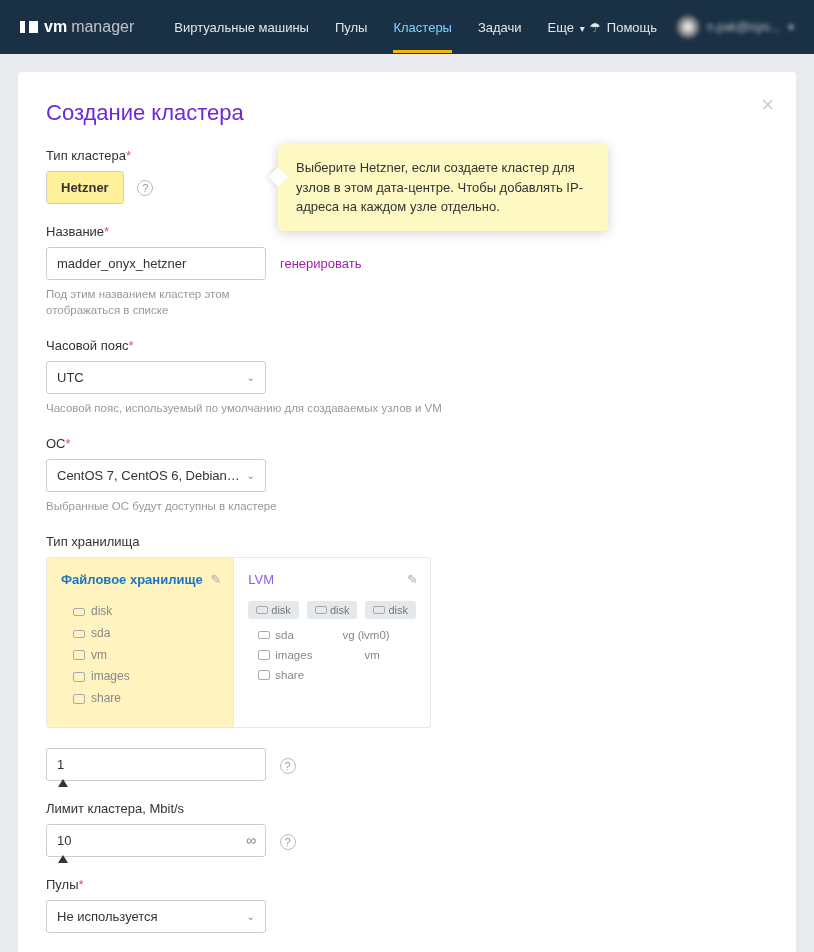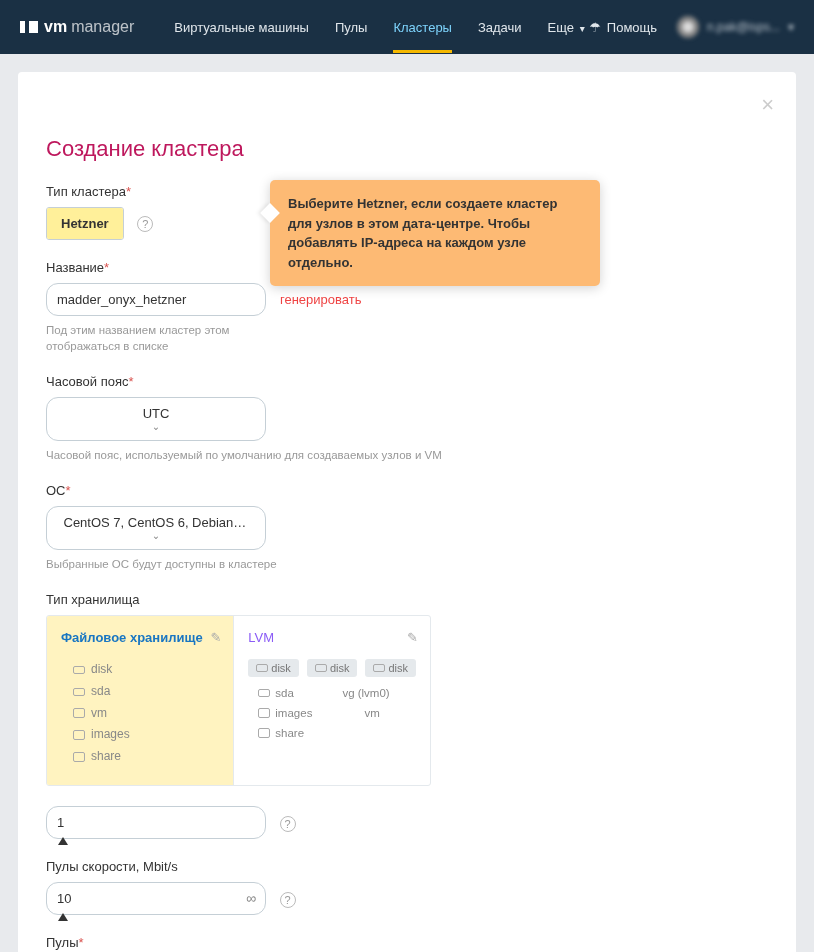--- a/index.html
+++ b/index.html
@@ -16,45 +16,45 @@
   .nav-item.active { color: #7dd3fc; border-bottom-color: #f5b800; }
   .nav-item .chev { font-size: 10px; margin-left: 2px; }
   .header-right { margin-left: auto; display: flex; align-items: center; gap: 20px; }
   .help { display: flex; align-items: center; gap: 6px; cursor: pointer; font-size: 13px; color: #e0e6eb; }
   .user { display: flex; align-items: center; gap: 8px; cursor: pointer; color: #b7c0c9; font-size: 12px; filter: blur(2px); }
   .avatar { width: 22px; height: 22px; border-radius: 50%; border: 2px solid #888; background: radial-gradient(circle at center, #ddd 30%, #666 70%); filter: none; }
   
   
   .card { background: #fff; margin: 18px; border-radius: 4px; padding: 28px 28px 20px; position: relative; min-height: 840px; }
   .card-close { position: absolute; right: 22px; top: 20px; font-size: 22px; color: #ccc; cursor: pointer; }
-  h1 { font-size: 22px; color: #be185d; font-weight: 400; margin-bottom: 22px; margin-top: 36px; }
+  h1 { font-size: 22px; color: #6d28d9; font-weight: 400; margin-bottom: 22px; }
   
   .form-group { margin-bottom: 20px; position: relative; }
   .label { font-size: 13px; color: #333; margin-bottom: 8px; display: block; }
   .req { color: #d9534f; }
   .hint { font-size: 11.5px; color: #999; margin-top: 6px; line-height: 1.4; max-width: 260px; }
   
   
   .segmented { display: inline-flex; border: 1px solid #c5cfd6; border-radius: 3px; overflow: hidden; vertical-align: middle; }
   .segmented .seg-btn { padding: 8px 14px; font-size: 13px; background: #fff; cursor: pointer; color: #333; }
   .segmented .seg-btn.active { background: #fff09a; font-weight: 600; }
   .segmented .seg-btn + .seg-btn { border-left: 2px solid #c2410c; }
   .help-icon { display: inline-flex; width: 16px; height: 16px; border-radius: 50%; border: 1px solid #bbb; color: #999; font-size: 11px; align-items: center; justify-content: center; margin-left: 10px; cursor: pointer; vertical-align: middle; }
   
   
-  .tooltip { position: absolute; left: 224px; top: -4px; width: 330px; background: #fdba74; border-radius: 5px; box-shadow: 0 2px 12px rgba(0,0,0,0.18); padding: 14px 18px; font-size: 13px; color: #333; line-height: 1.5; z-index: 10; font-weight: bold; }
+  .tooltip { position: absolute; left: 232px; top: -4px; width: 330px; background: #fef9c3; border-radius: 5px; box-shadow: 0 2px 12px rgba(0,0,0,0.18); padding: 14px 18px; font-size: 13px; color: #333; line-height: 1.5; z-index: 10; }
   .tooltip::before { content: ""; position: absolute; left: -7px; top: 26px; width: 14px; height: 14px; background: #fff; transform: rotate(45deg); box-shadow: -2px 2px 4px rgba(0,0,0,0.08); }
   
   
   .input-row { display: flex; align-items: center; gap: 14px; }
-  input[type="text"], .select { border: 1px solid #c5cfd6; border-radius: 12px; padding: 8px 10px; font-size: 13px; width: 220px; background: #fff; color: #333; }
-  .select { position: relative; cursor: pointer; display: flex; align-items: center; justify-content: space-between; flex-direction: column; }
+  input[type="text"], .select { border: 1px solid #c5cfd6; border-radius: 3px; padding: 8px 10px; font-size: 13px; width: 220px; background: #fff; color: #333; }
+  .select { position: relative; cursor: pointer; display: flex; align-items: center; justify-content: space-between; }
   .select .chev { color: #888; font-size: 10px; }
   .select.truncate span:first-child { white-space: nowrap; overflow: hidden; text-overflow: ellipsis; max-width: 185px; }
-  .link { color: #ef4444; text-decoration: none; font-size: 13px; cursor: pointer; }
+  .link { color: #a21caf; text-decoration: none; font-size: 13px; cursor: pointer; }
   
   
   .storage-row { display: flex; border: 1px solid #e4e9ed; border-radius: 3px; overflow: hidden; width: 385px; }
   .storage-card { flex: 1; padding: 14px 14px 18px; position: relative; font-size: 12px; }
   .storage-card.selected { background: #fff3c0; }
   .storage-card + .storage-card { border-left: 1px solid #e4e9ed; }
   .storage-title { font-size: 13px; font-weight: 600; color: #1976c2; margin-bottom: 14px; }
   .storage-card:not(.selected) .storage-title { color: #8b5cf6; font-weight: 400; }
   .pencil { position: absolute; right: 12px; top: 14px; color: #aaa; cursor: pointer; font-size: 13px; }
   .tree { color: #888; font-size: 12px; line-height: 1.8; }
@@ -218,21 +218,21 @@
 
   <div class="form-group">
     <div class="num-wrap">
       <input type="text" value="1" style="">
       <span class="marker"></span>
     </div>
     <span class="help-icon">?</span>
   </div>
 
   <div class="form-group">
-    <label class="label">Пулы скорости, Mbit/s</label>
+    <label class="label">Лимит кластера, Mbit/s</label>
     <div class="num-wrap">
       <input type="text" value="10" style="">
       <span class="infinity">∞</span>
       <span class="marker"></span>
     </div>
     <span class="help-icon">?</span>
   </div>
 
   <div class="form-group">
     <label class="label"><span>Пулы</span><span class="req">*</span></label>

